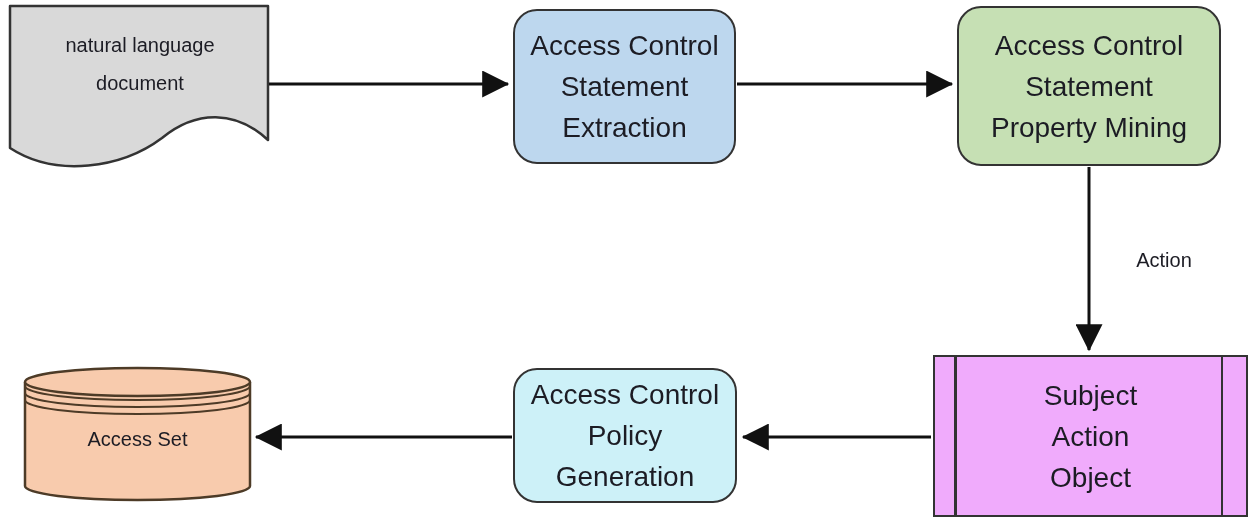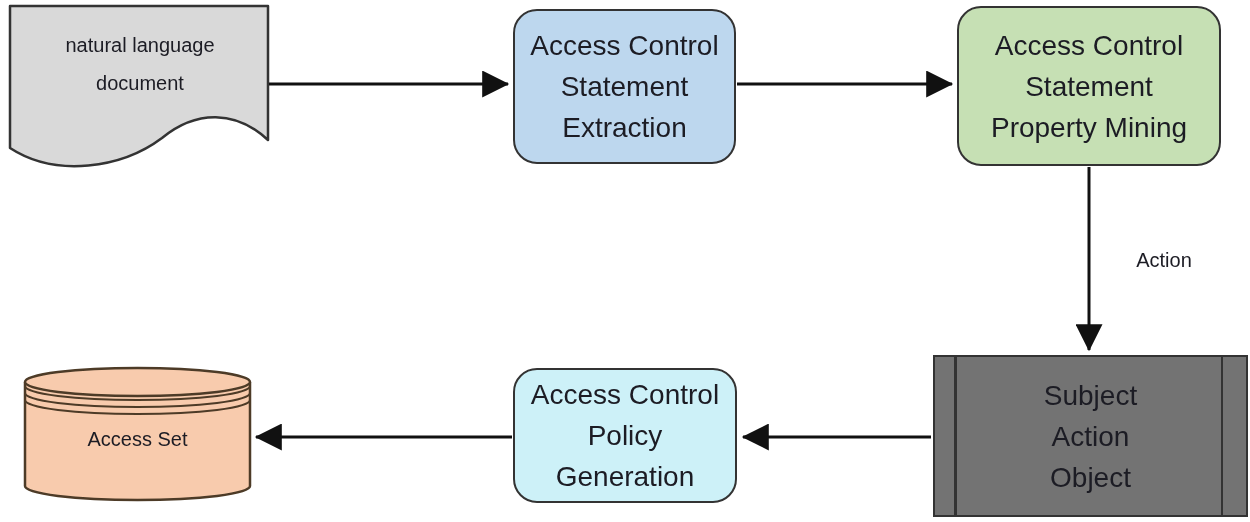--- a/index.html
+++ b/index.html
@@ -75,21 +75,21 @@
 Statement
 Extraction</span>
   </div>
 
   <div class="node rounded n-propmining" style="background: rgb(198, 224, 180);">
     <span class="pre">Access Control
 Statement
 Property Mining</span>
   </div>
 
-  <div class="node n-sao" style="background: #737373; text-align: center;">
+  <div class="node n-sao" style="background: #f0abfc; text-align: center;">
     <span class="pre">Subject
 Action
 Object</span>
   </div>
 
   <div class="node rounded n-generation" style="background: rgb(205, 241, 248);">
     <span class="pre">Access Control
 Policy
 Generation</span>
   </div>

